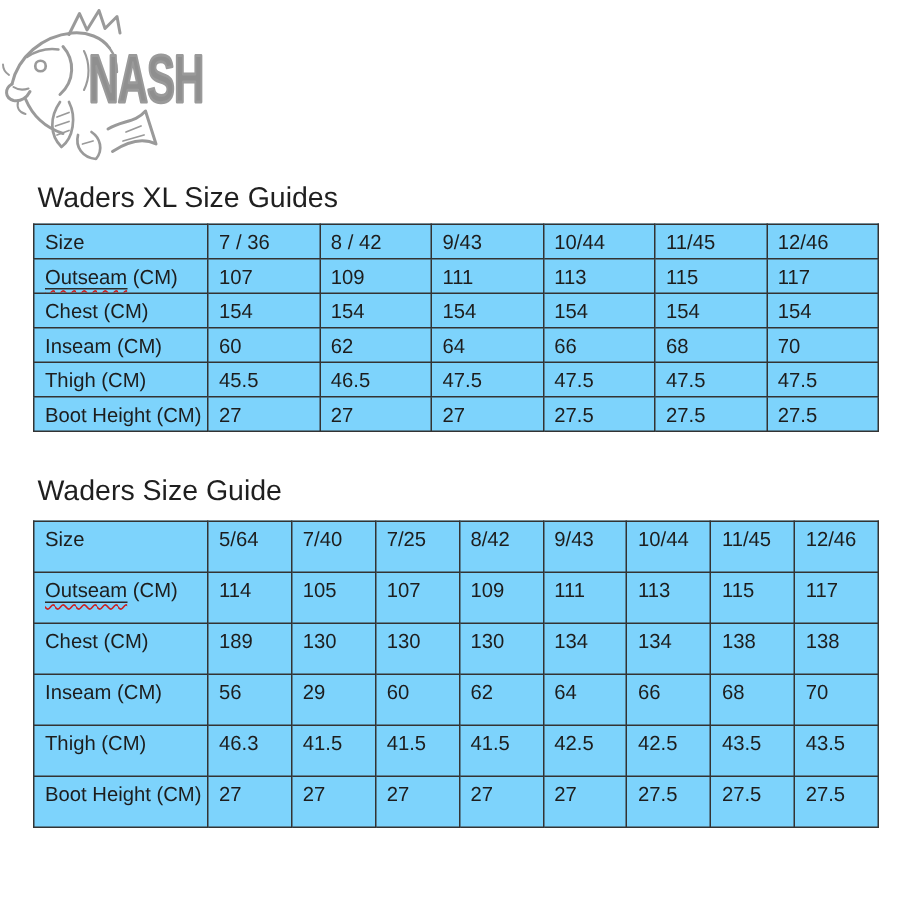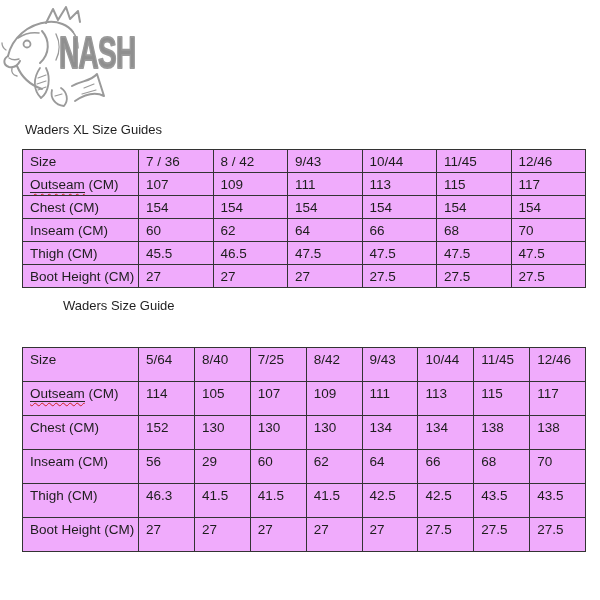--- a/index.html
+++ b/index.html
@@ -24,34 +24,34 @@
     font-weight: bold;
     font-size: 45px;
     letter-spacing: -1px;
     fill: #8f8f8f;
   }
 
   
   .heading {
     position: absolute;
     left: 25px;
-    font-size: 13px;
+    font-size: 19px;
     color: #1f1f1f;
   }
   .heading-1 { top: 122px; }
-  .heading-2 { top: 298px; margin-left: 38px; }
+  .heading-2 { top: 317px; }
 
   
   table.size-table {
     position: absolute;
     left: 22px;
     width: 564px;
     border-collapse: collapse;
     table-layout: fixed;
-    background: #f0abfc;
+    background: #7dd3fc;
   }
   .size-table th, .size-table td {
     border: 1.5px solid #333333;
     font-weight: normal;
     text-align: left;
     font-size: 13.5px;
     color: #1d1d1d;
     padding: 2px 2px 2px 7px;
     overflow: hidden;
     white-space: nowrap;
@@ -198,21 +198,21 @@
       <col>
       <col>
       <col>
       <col>
       <col>
     </colgroup>
     <thead>
       <tr>
         <th>Size</th>
         <th>5/64</th>
-        <th>8/40</th>
+        <th>7/40</th>
         <th>7/25</th>
         <th>8/42</th>
         <th>9/43</th>
         <th>10/44</th>
         <th>11/45</th>
         <th>12/46</th>
       </tr>
     </thead>
     <tbody>
       <tr>
@@ -221,21 +221,21 @@
         <td>105</td>
         <td>107</td>
         <td>109</td>
         <td>111</td>
         <td>113</td>
         <td>115</td>
         <td>117</td>
       </tr>
       <tr>
         <th>Chest (CM)</th>
-        <td>152</td>
+        <td>189</td>
         <td>130</td>
         <td>130</td>
         <td>130</td>
         <td>134</td>
         <td>134</td>
         <td>138</td>
         <td>138</td>
       </tr>
       <tr>
         <th>Inseam (CM)</th>

